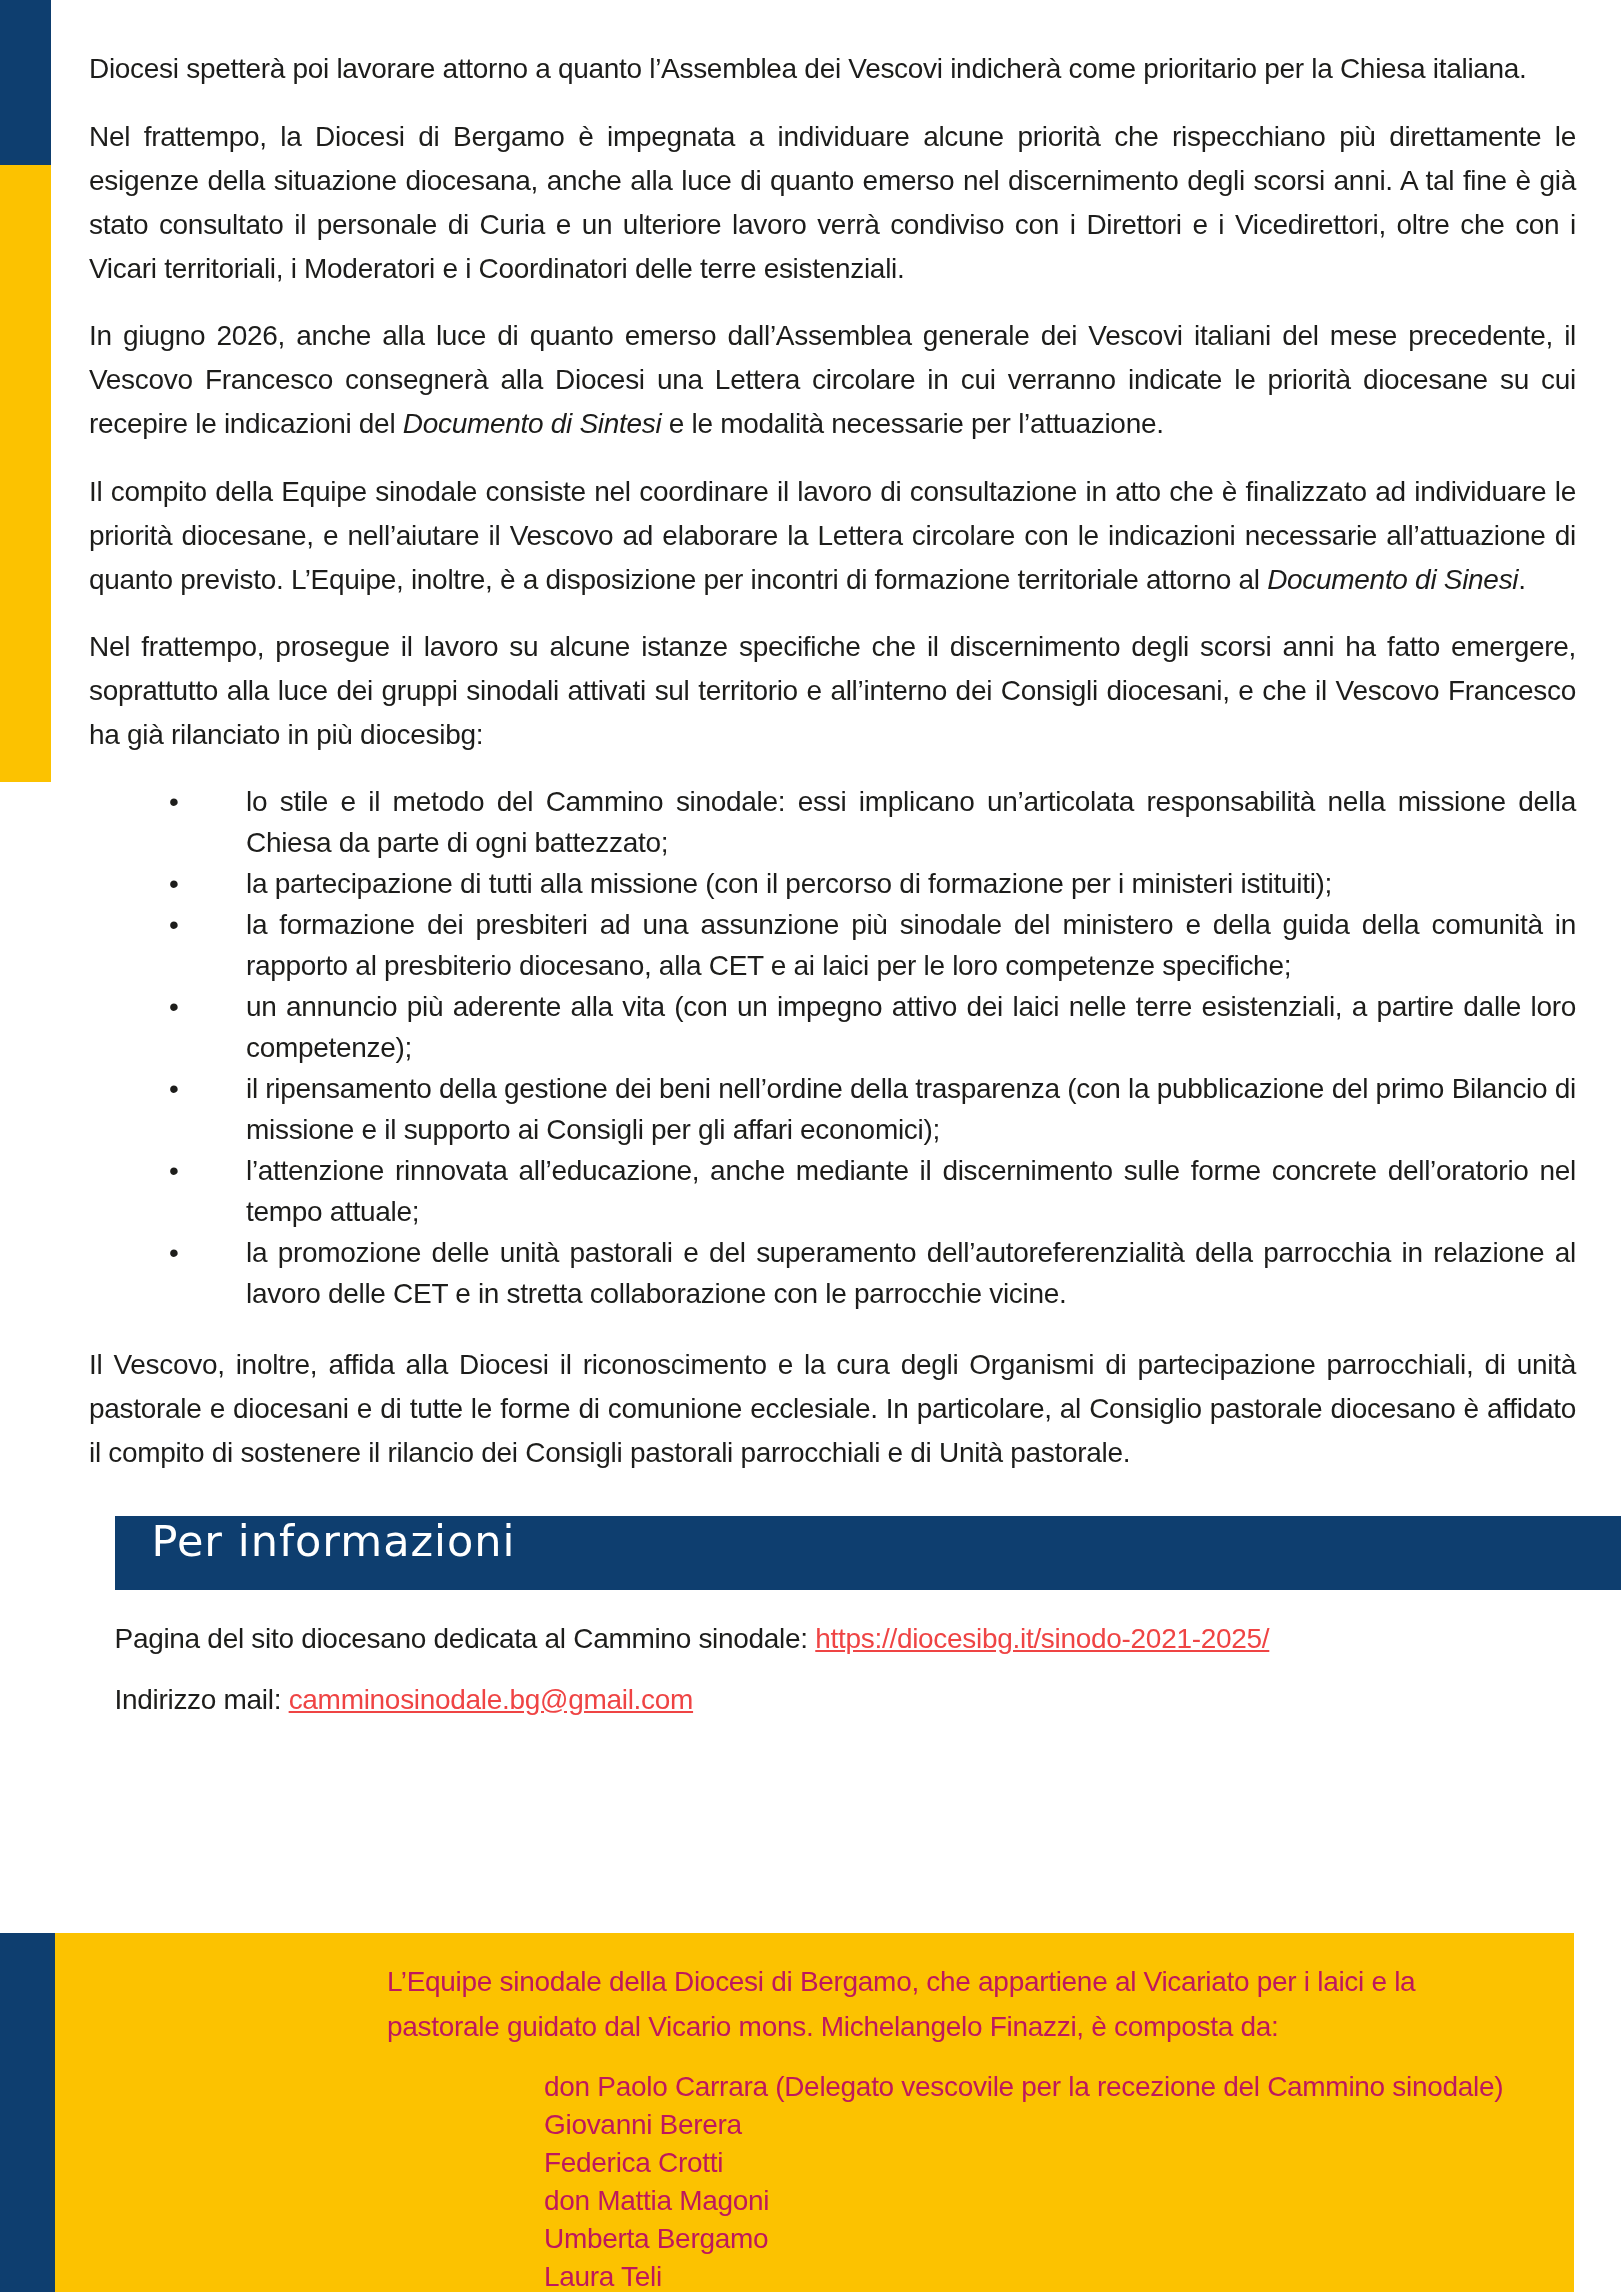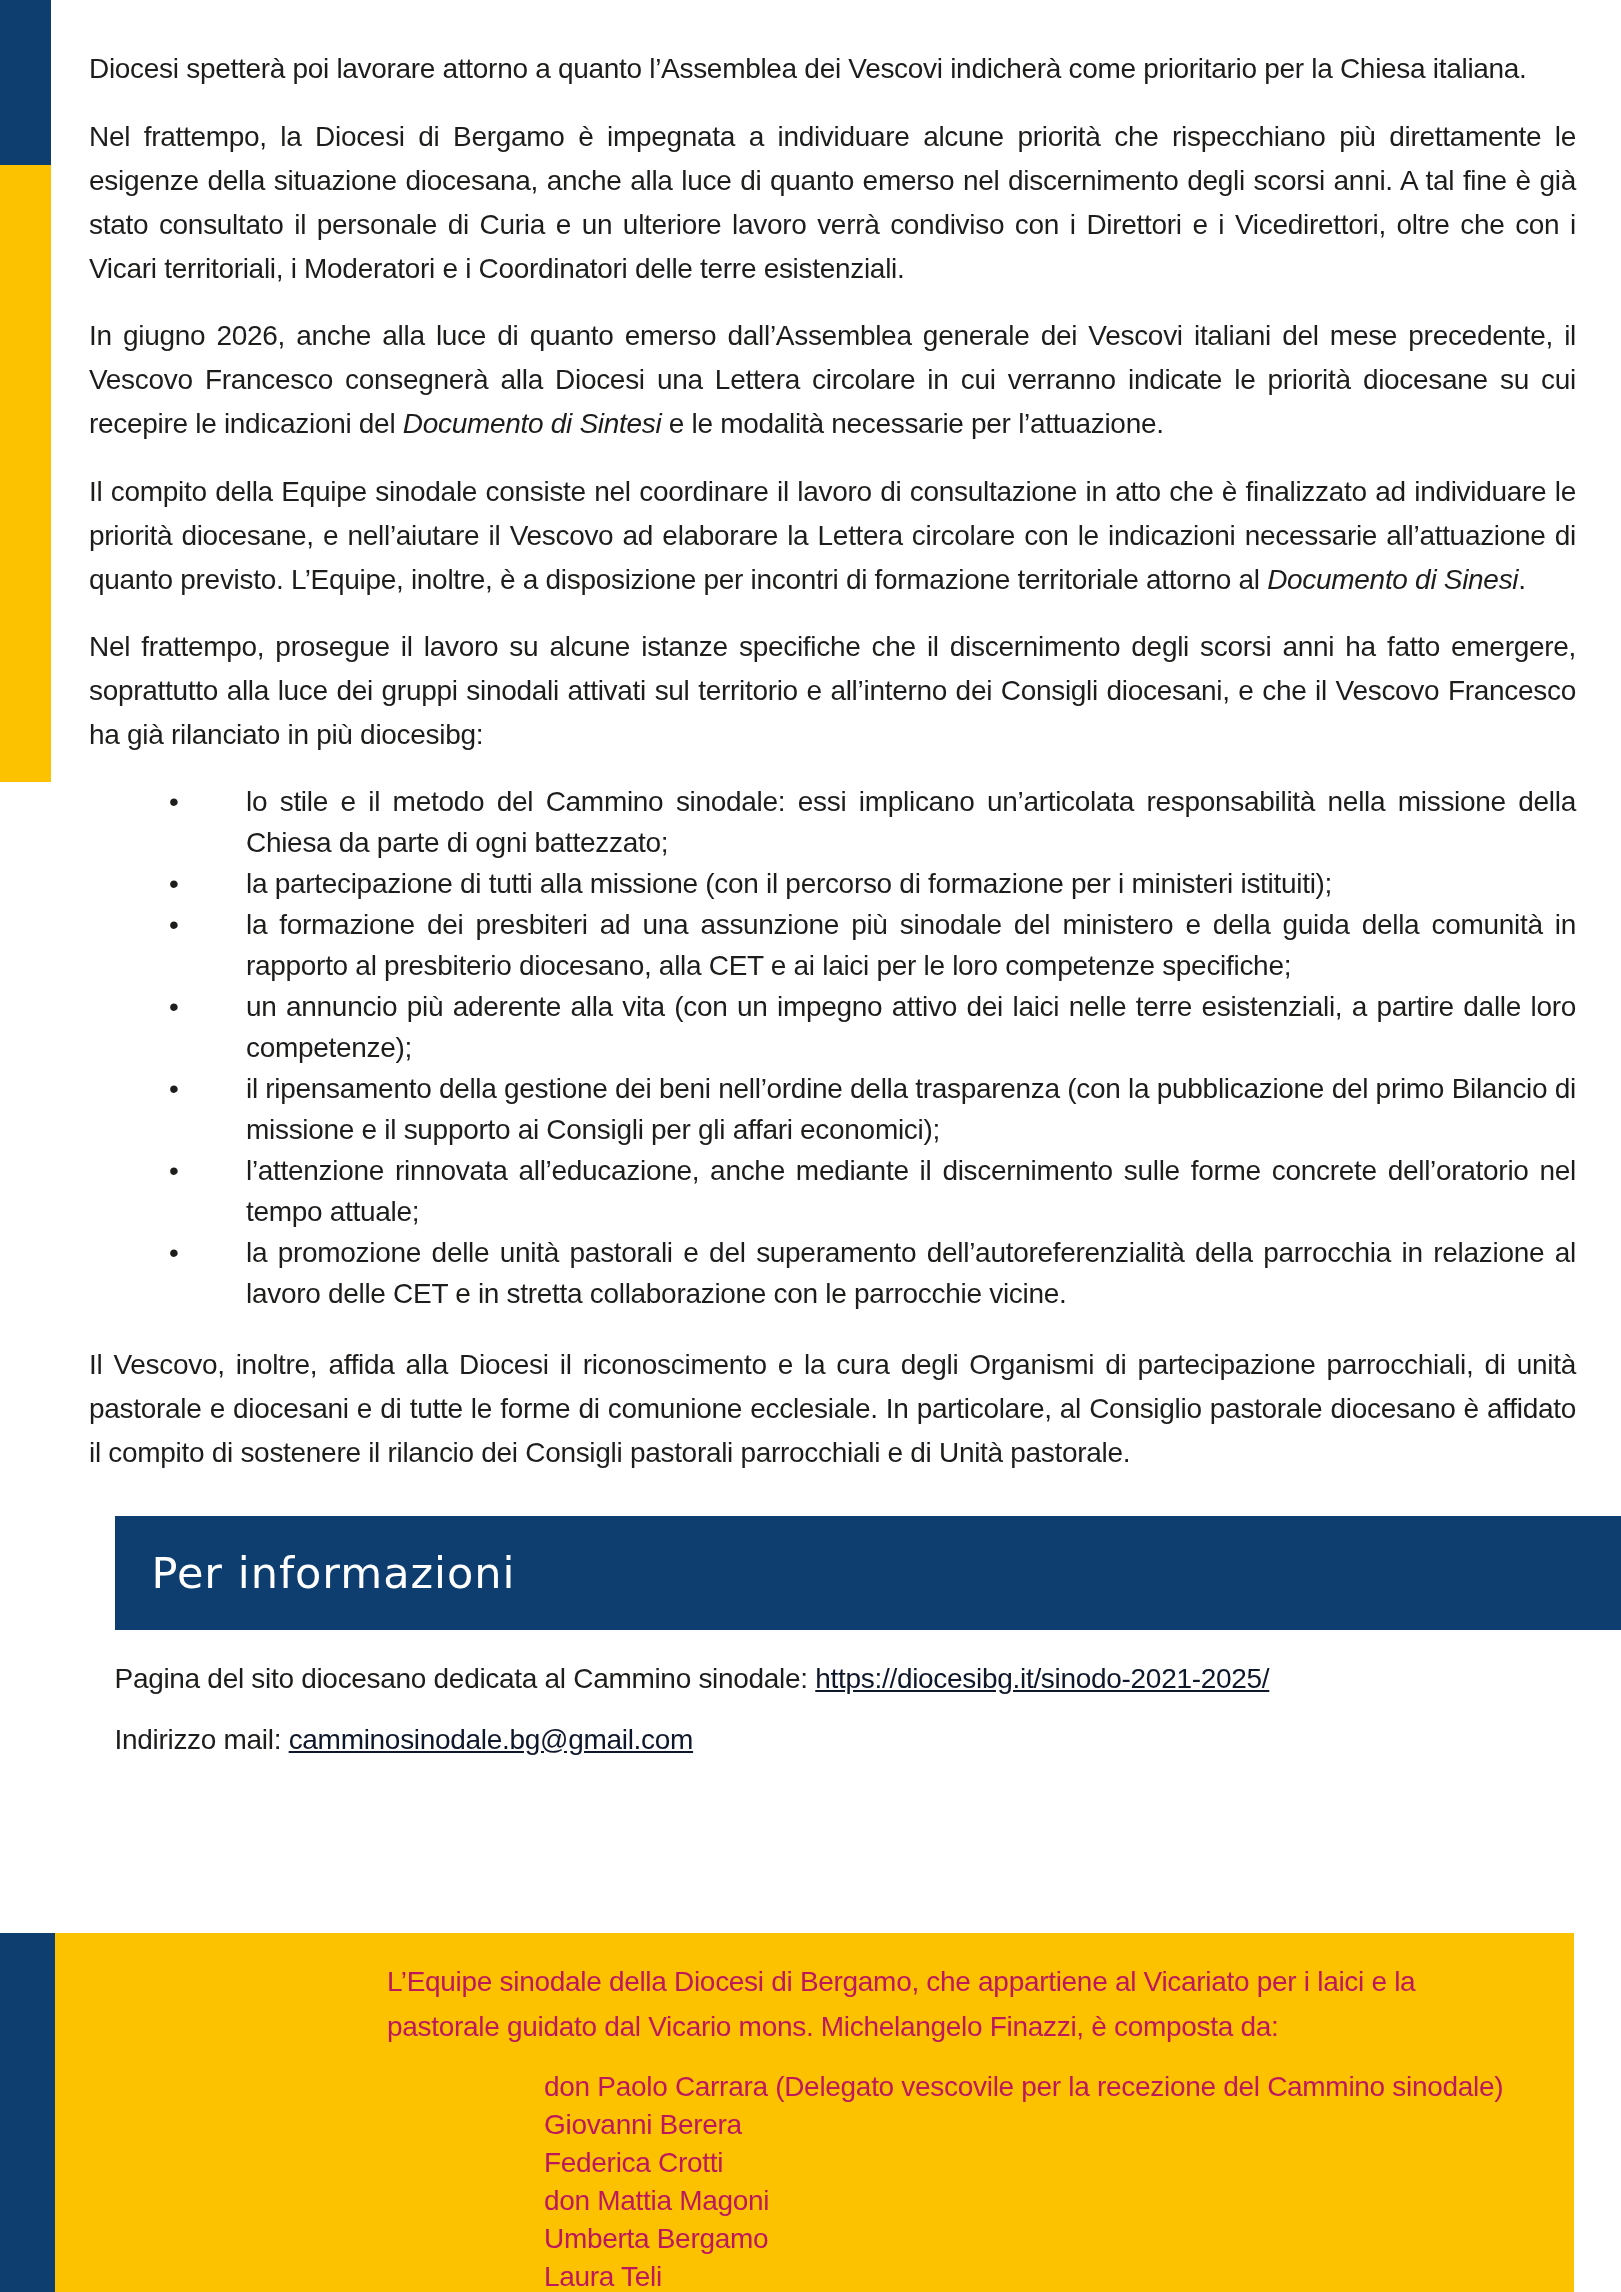--- a/index.html
+++ b/index.html
@@ -51,44 +51,43 @@
     content: "\2022";
     position: absolute;
     left: 80px;
     top: 0;
     font-size: 28px;
   }
 
   
   .info-box {
     margin: 41px -45px 0 25.5px;
-    height: 114px;
+    height: 74px;
     background: #0e3e6f;
     display: flex;
-    align-items: center;
     padding-left: 37px;
     box-sizing: border-box;
   }
   .info-box h2 {
     margin: 0;
     color: #ffffff;
     font-family: "DejaVu Sans", sans-serif;
     font-weight: normal;
     font-size: 43px;
     letter-spacing: 1px;
   }
   .info-line {
     margin: 0 0 0 25.5px;
     font-size: 28px;
     line-height: 44px;
     letter-spacing: -0.3px;
   }
   .info-line.first { margin-top: 27.4px; }
   .info-line.second { margin-top: 16.7px; }
-  .info-line a { color: #0f172a; text-decoration: underline; }
+  .info-line a { color: #ef4444; text-decoration: underline; }
 
   
   .equipe-box {
     position: absolute;
     left: 55px;
     top: 1933px;
     width: 1519px;
     height: 360px;
     background: #fcc200;
     box-sizing: border-box;

